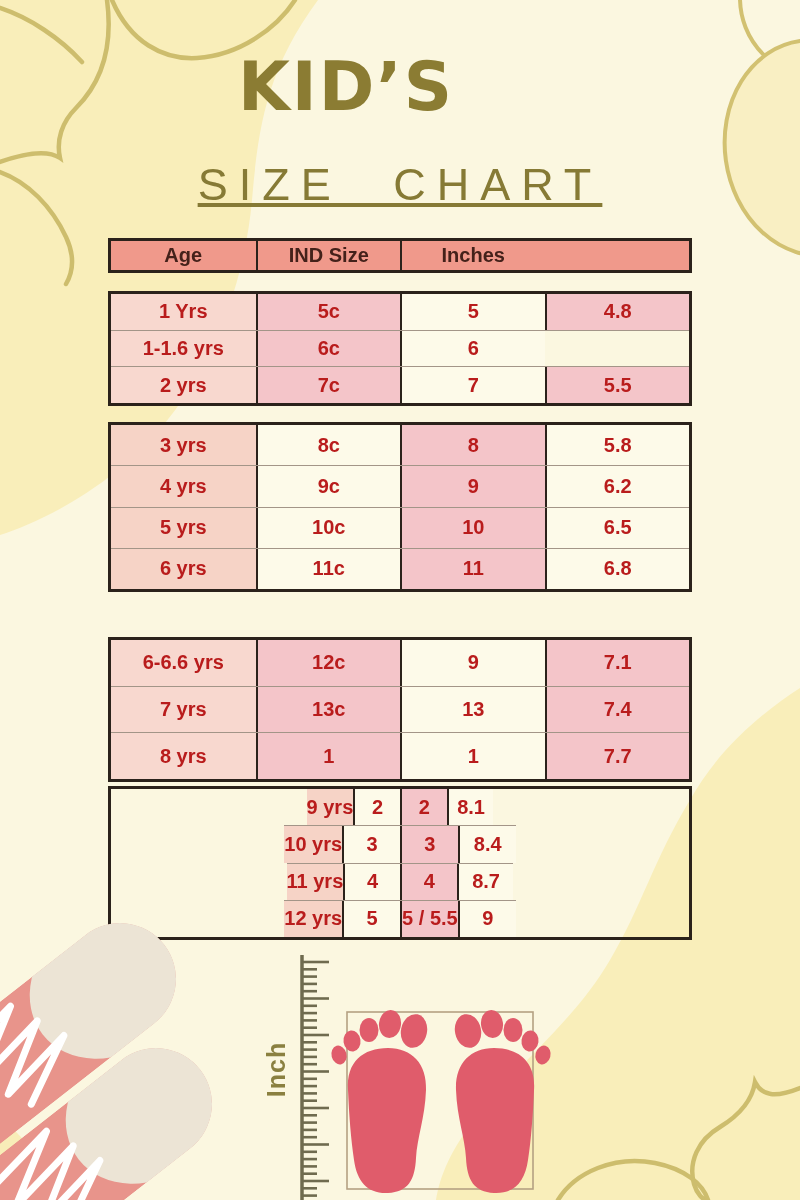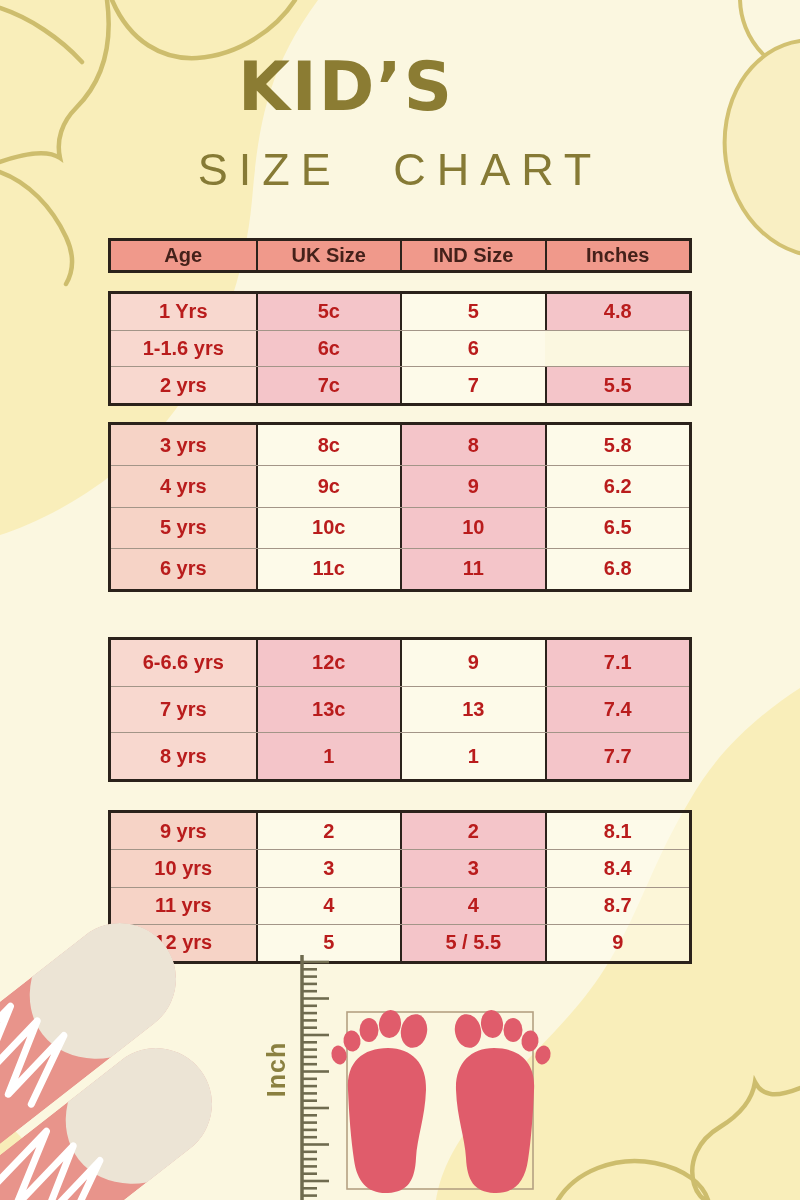--- a/index.html
+++ b/index.html
@@ -10,23 +10,23 @@
   }
   svg.layer{position:absolute;left:0;top:0;}
   
   .title-wrap{position:absolute;left:0;top:0;width:800px;text-align:center;}
   .title-main{
     position:absolute;left:0;top:48px;width:692px;margin:0;
     font-family:"DejaVu Sans", sans-serif;
     font-weight:bold;font-size:67px;letter-spacing:2px;color:#8b7c33;
   }
   .title-sub{
-    position:absolute;left:0;top:144px;width:800px;margin:0;
+    position:absolute;left:0;top:159px;width:800px;margin:0;
     font-family:"Liberation Sans", sans-serif;
-    font-weight:normal;font-size:45px;letter-spacing:11px;word-spacing:28px;color:#867a35;
+    font-weight:normal;font-size:45px;letter-spacing:11px;word-spacing:28px;color:#867a35;text-decoration:underline;
   }
   
   .hdr-row{
     position:absolute;left:108px;top:238px;width:584px;height:35px;
     box-sizing:border-box;border:3px solid #2b221b;background:#f0998b;
     display:grid;grid-template-columns:repeat(4,1fr);
   }
   .hcell{
     display:flex;align-items:center;justify-content:center;
     font-weight:bold;font-size:20px;color:#44211a;
@@ -82,21 +82,20 @@
     </g>
   </svg>
 
   <div class="title-wrap">
     <h1 class="title-main">KID’S</h1>
     <h2 class="title-sub">SIZE CHART</h2>
   </div>
 
   <div class="hdr-row" id="header-row">
       <div class="hcell">Age</div>
-      <div class="hcell">UK Size</div>
       <div class="hcell">IND Size</div>
       <div class="hcell">Inches</div>
     </div>
 
   <div id="tables-container">
       <div class="size-table" style="top: 291px; height: 115px;">
         <div class="trow">
           <div class="cell tint-rose-light">1 Yrs</div>
           <div class="cell tint-rose">5c</div>
           <div class="cell tint-cream">5</div>
@@ -153,21 +152,21 @@
           <div class="cell tint-cream">13</div>
           <div class="cell tint-rose">7.4</div>
         </div>
         <div class="trow">
           <div class="cell tint-rose-light">8 yrs</div>
           <div class="cell tint-rose">1</div>
           <div class="cell tint-cream">1</div>
           <div class="cell tint-rose">7.7</div>
         </div>
       </div>
-      <div class="size-table" style="top: 810px; height: 154px;">
+      <div class="size-table" style="top: 786px; height: 154px; align-items: center;">
         <div class="trow">
           <div class="cell tint-peach">9 yrs</div>
           <div class="cell tint-cream">2</div>
           <div class="cell tint-rose">2</div>
           <div class="cell tint-cream">8.1</div>
         </div>
         <div class="trow">
           <div class="cell tint-peach">10 yrs</div>
           <div class="cell tint-cream">3</div>
           <div class="cell tint-rose">3</div>

